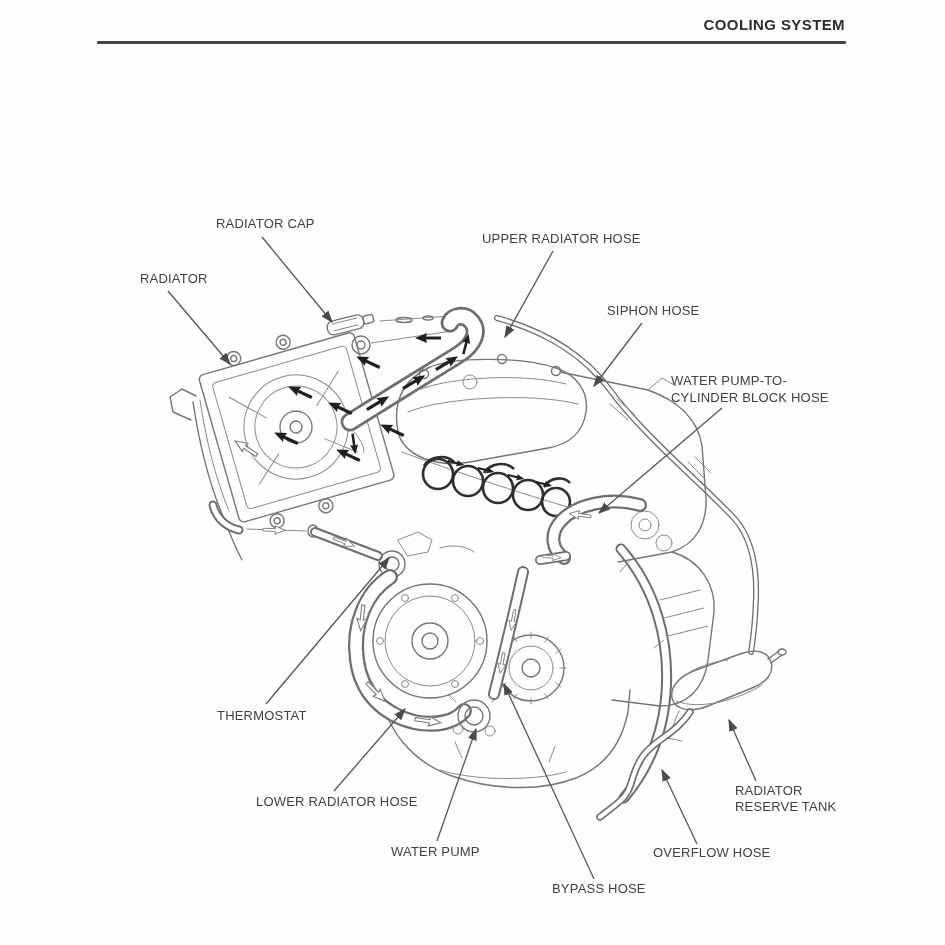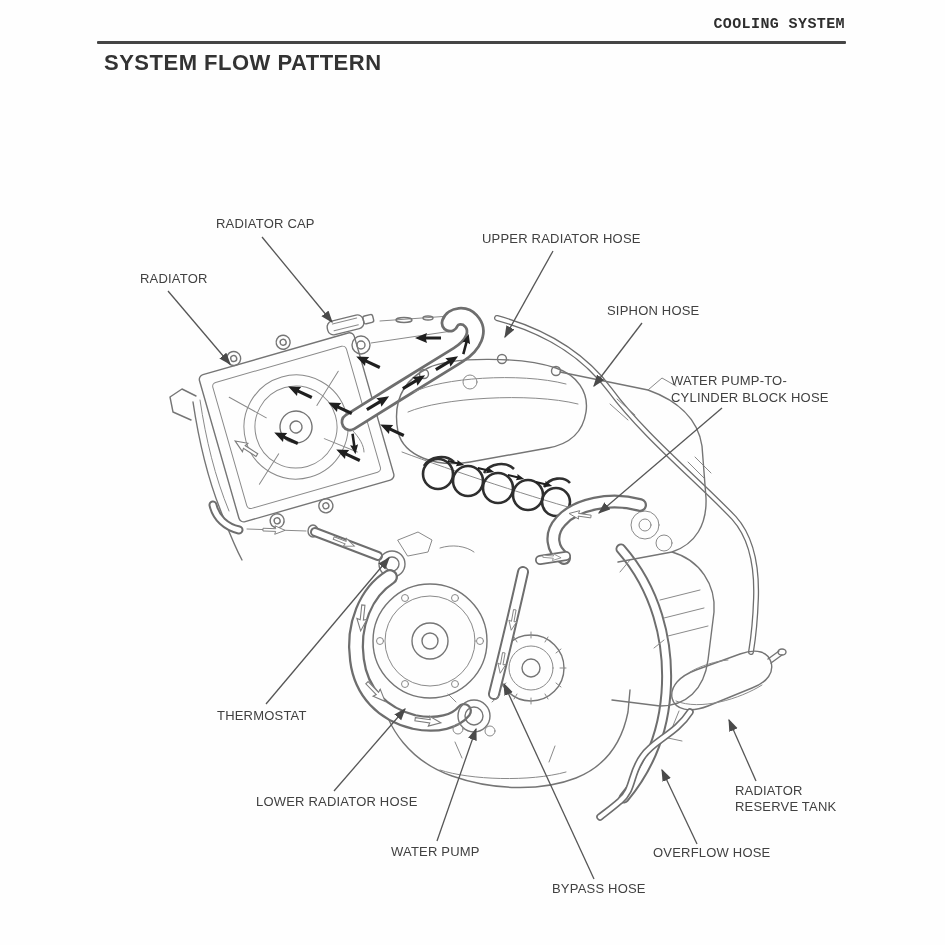--- a/index.html
+++ b/index.html
@@ -1,38 +1,37 @@
 <!DOCTYPE html>
 <html><head>
 <meta charset="utf-8">
 <style>
   html,body{margin:0;padding:0;background:#ffffff;}
   body{width:945px;height:945px;position:relative;font-family:"Liberation Sans",sans-serif;overflow:hidden;}
   .page{position:absolute;inset:0;background:#fefefe;}
-  .hdr{position:absolute;top:16px;right:100px;font-size:15px;font-weight:bold;letter-spacing:.4px;color:#2e2e2e;font-family:Liberation Mono, monospace;}
+  .hdr{position:absolute;top:16px;right:100px;font-size:15px;font-weight:bold;letter-spacing:.4px;color:#2e2e2e;}
   .rule{position:absolute;left:97px;top:41px;width:749px;height:3px;background:#454545;border-radius:1px;}
   .title{position:absolute;left:104px;top:50px;font-size:22px;font-weight:bold;letter-spacing:.5px;color:#333333;}
   svg{position:absolute;left:0;top:0;}
   .lbl{font-family:"Liberation Sans",sans-serif;font-size:13px;fill:#414141;letter-spacing:.2px;}
   .ink{stroke:#757575;fill:none;stroke-width:1.4;stroke-linecap:round;stroke-linejoin:round;}
   .ink-thin{stroke:#8a8a8a;fill:none;stroke-width:1;stroke-linecap:round;}
   .tube-o{fill:none;stroke:#6e6e6e;stroke-linecap:round;stroke-linejoin:round;}
   .tube-i{fill:none;stroke:#ffffff;stroke-linecap:round;stroke-linejoin:round;}
   .leader{stroke:#565656;stroke-width:1.3;fill:none;}
   .blackarrow{fill:#1f1f1f;}
   .whitearrow{fill:#ffffff;stroke:#7d7d7d;stroke-width:1.1;}
   .coil{stroke:#2f2f2f;fill:none;stroke-width:2.6;}
 </style>
 </head>
 <body>
 
 <div class="page">
   <div class="hdr">COOLING SYSTEM</div>
   <div class="rule"></div>
-  <div class="title">SYSTEM FLOW PATTERN</div>
 
   <svg width="945" height="945" viewBox="0 0 945 945">
     <defs>
       <g id="farrow">
           <polygon points="0,3.4 15,3.4 14,0 26,5 14,10 15,6.6 0,6.6"></polygon>
         </g>
       <marker id="ah" markerWidth="10" markerHeight="8" refX="8.5" refY="3.5" orient="auto">
         <path d="M0,0 L9.5,3.5 L0,7 Z" fill="#4a4a4a"></path>
       </marker>
     </defs>

